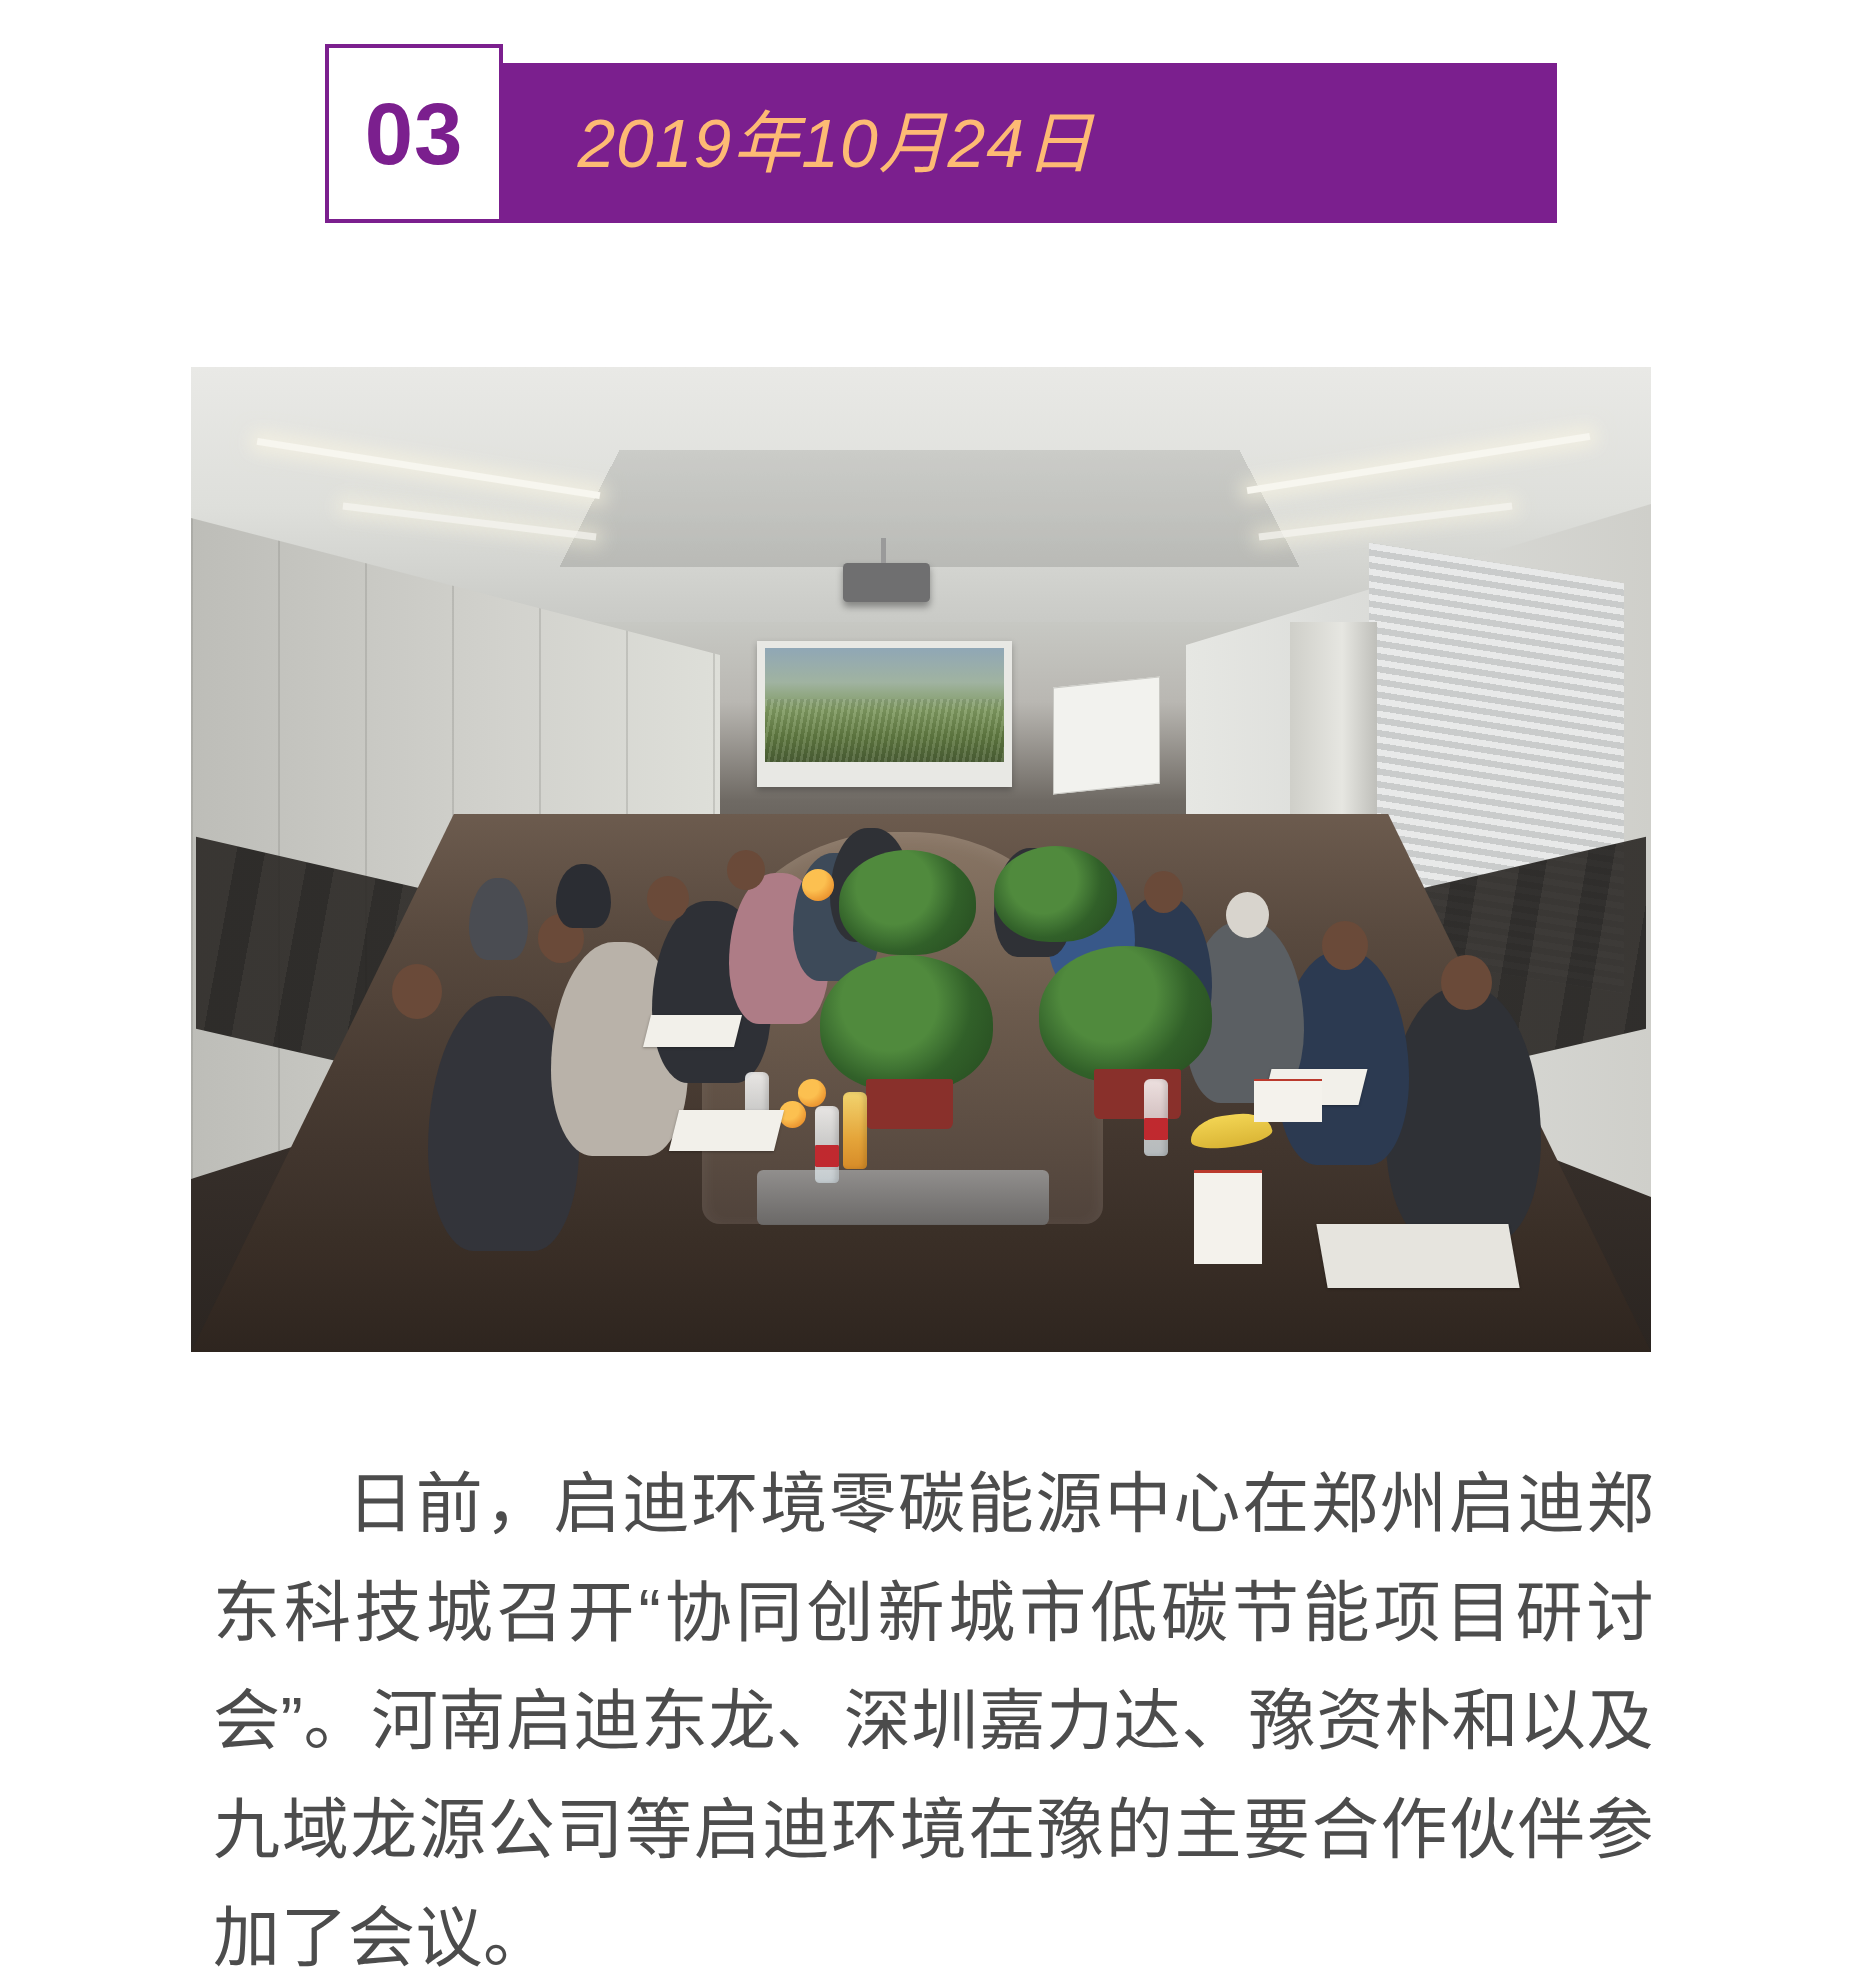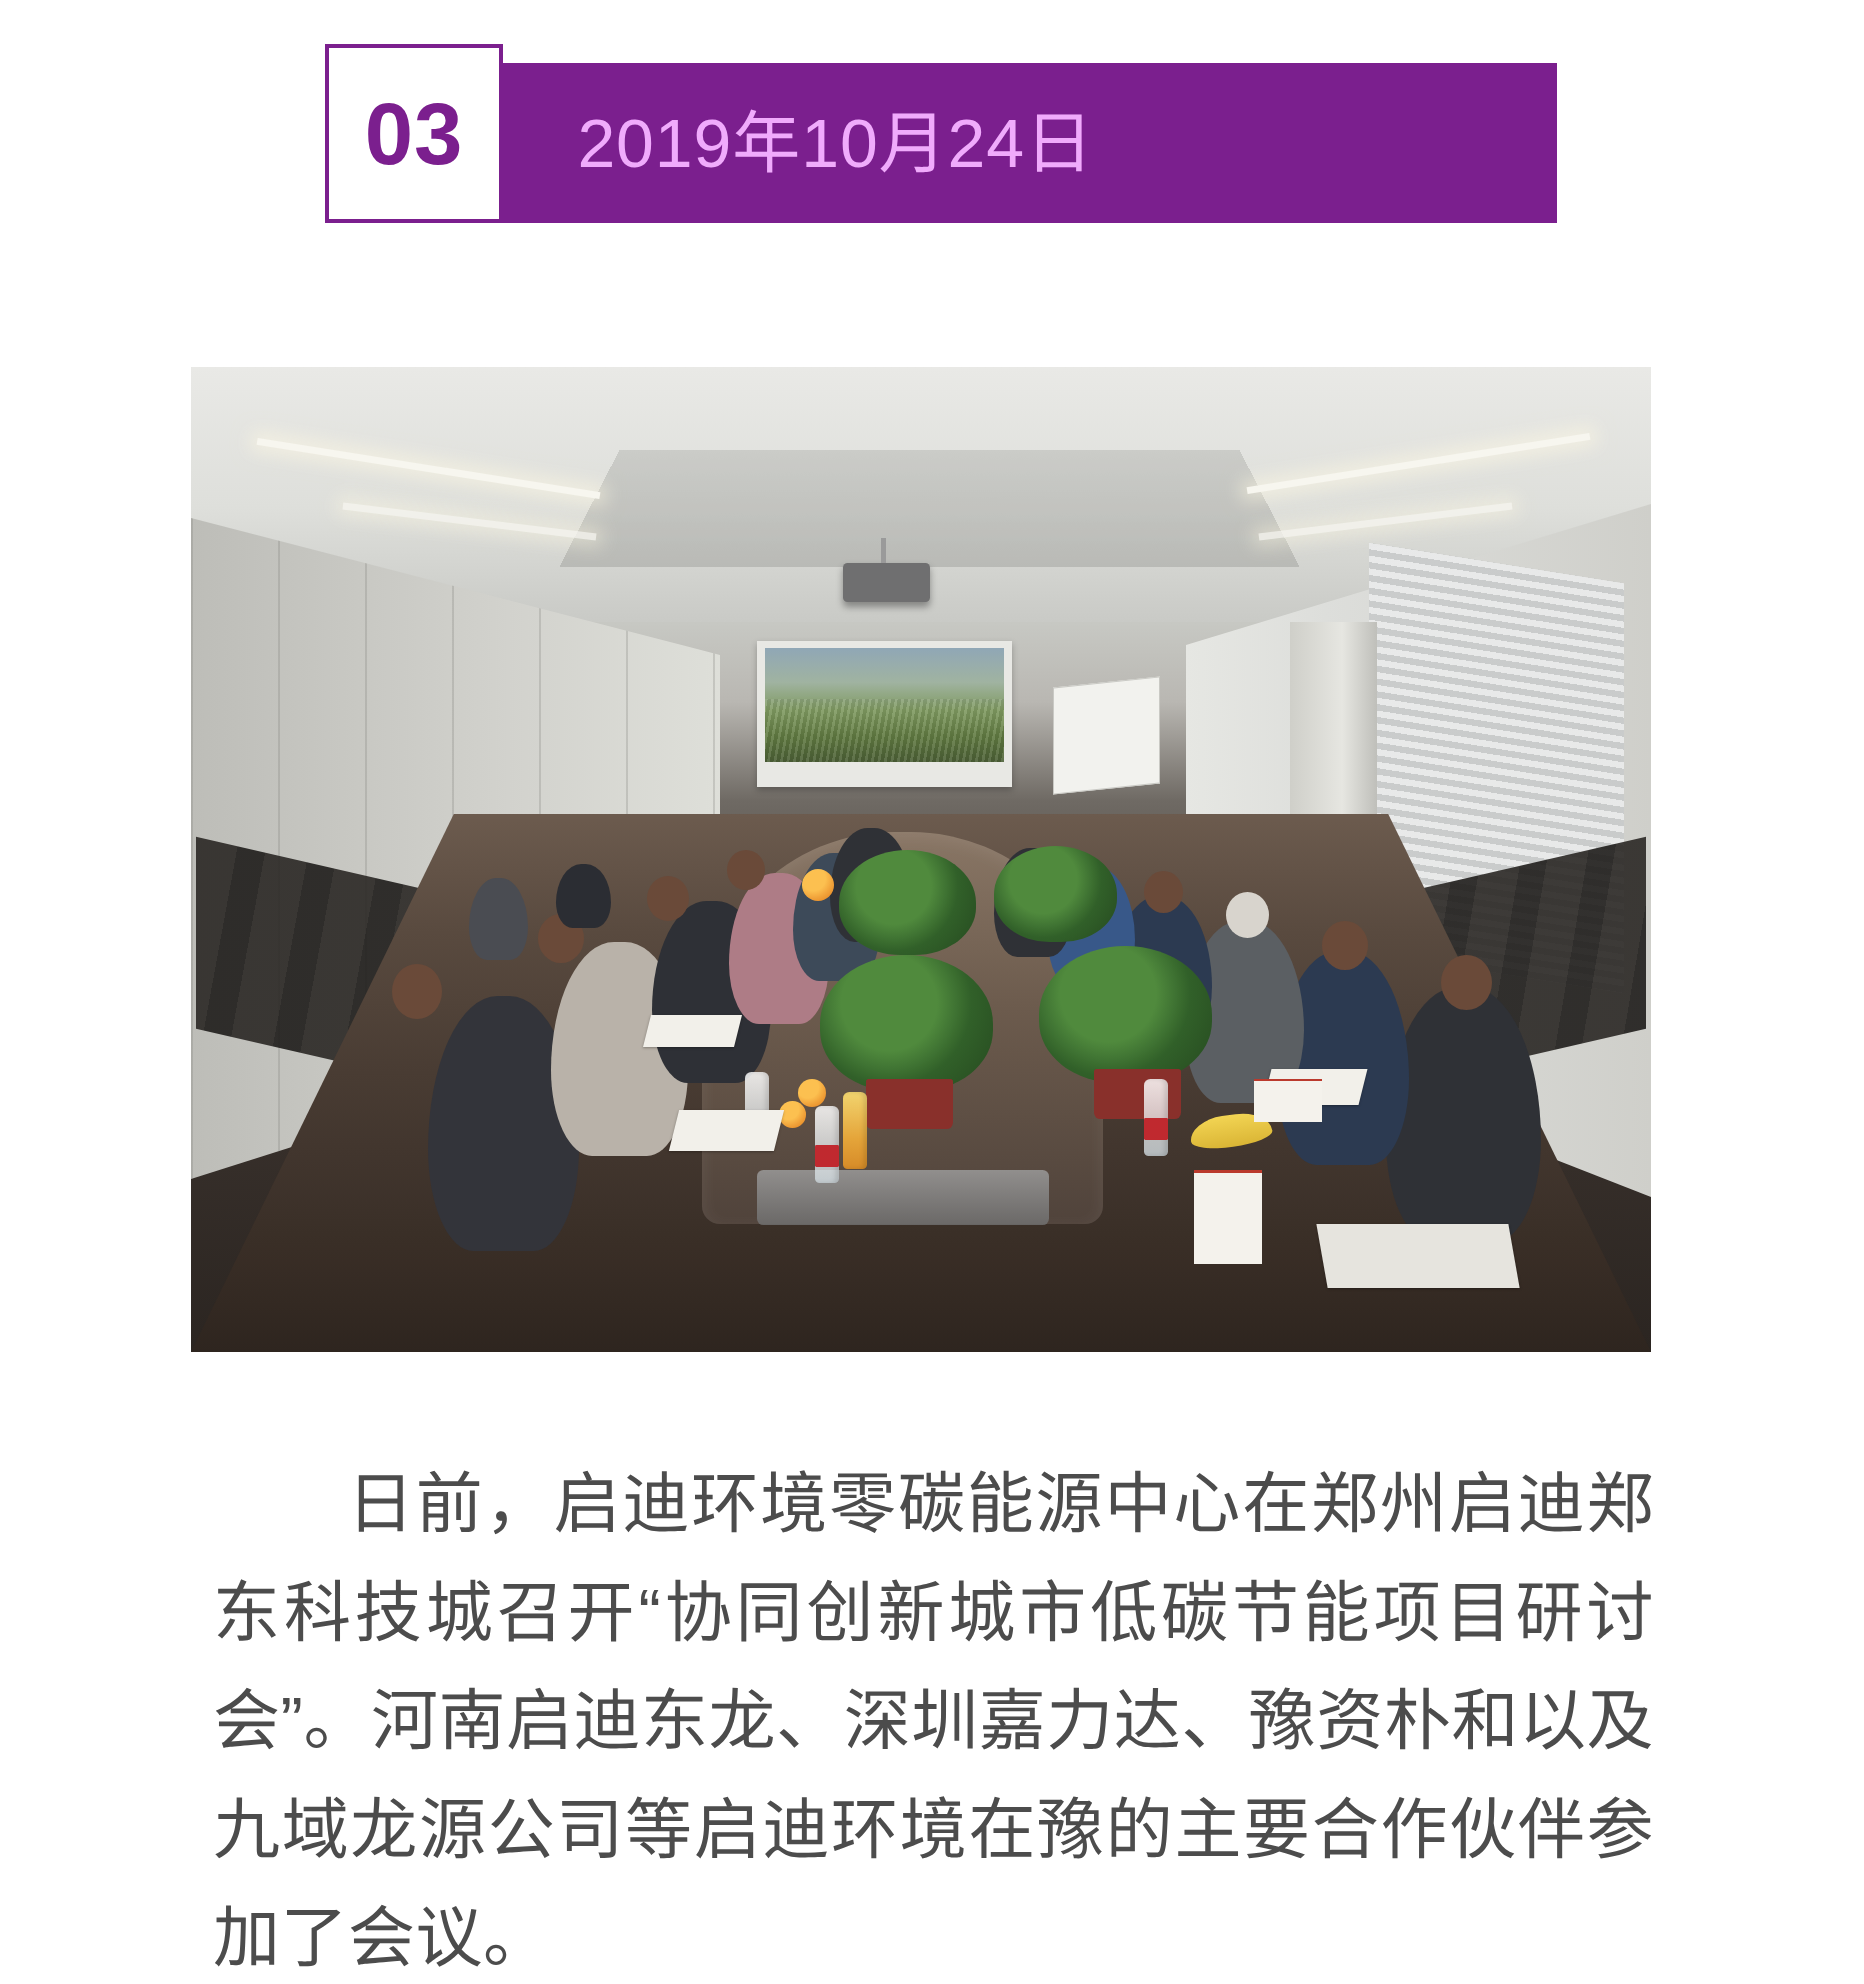--- a/index.html
+++ b/index.html
@@ -52,25 +52,26 @@
     width: 1058px;
     height: 160px;
     margin-top: 19px;
     margin-left: -3.6px;
     background: #7b1f8e;
     display: flex;
     align-items: center;
   }
   .header-date {
     font-size: 68px;
-    color: #f0abfc;
+    color: #fdba74;
     margin-left: 78px;
     letter-spacing: 0.9px;
     line-height: 1;
     white-space: nowrap;
+    font-style: italic;
   }
 
   
   .photo-wrap {
     position: absolute;
     left: 191px;
     top: 367px;
     width: 1460px;
     height: 985px;
     overflow: hidden;

